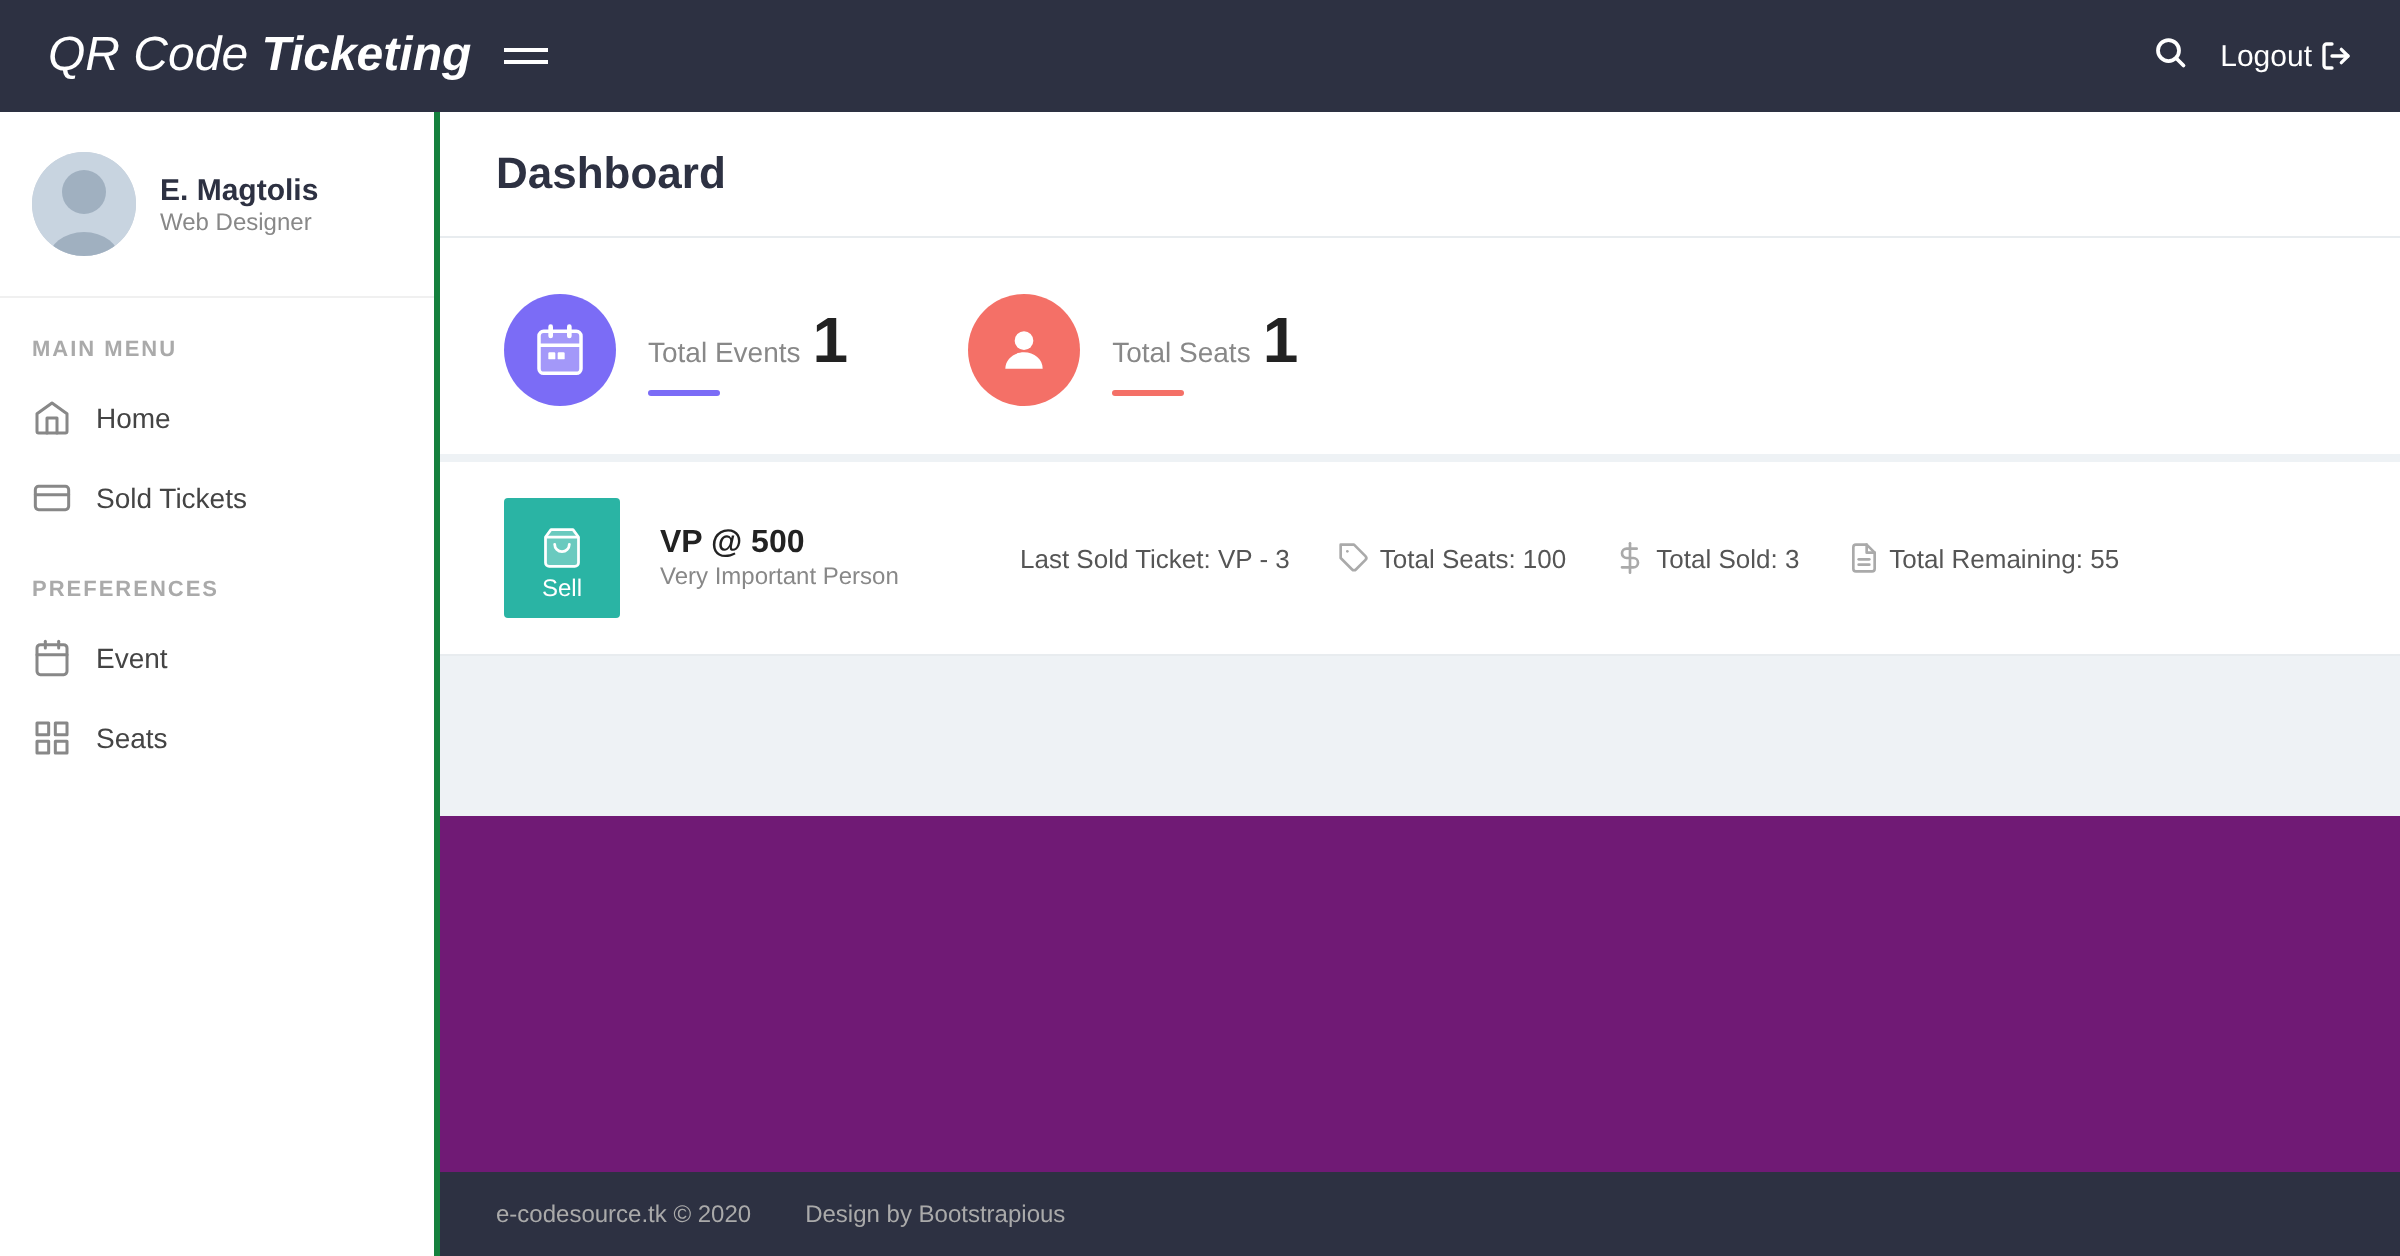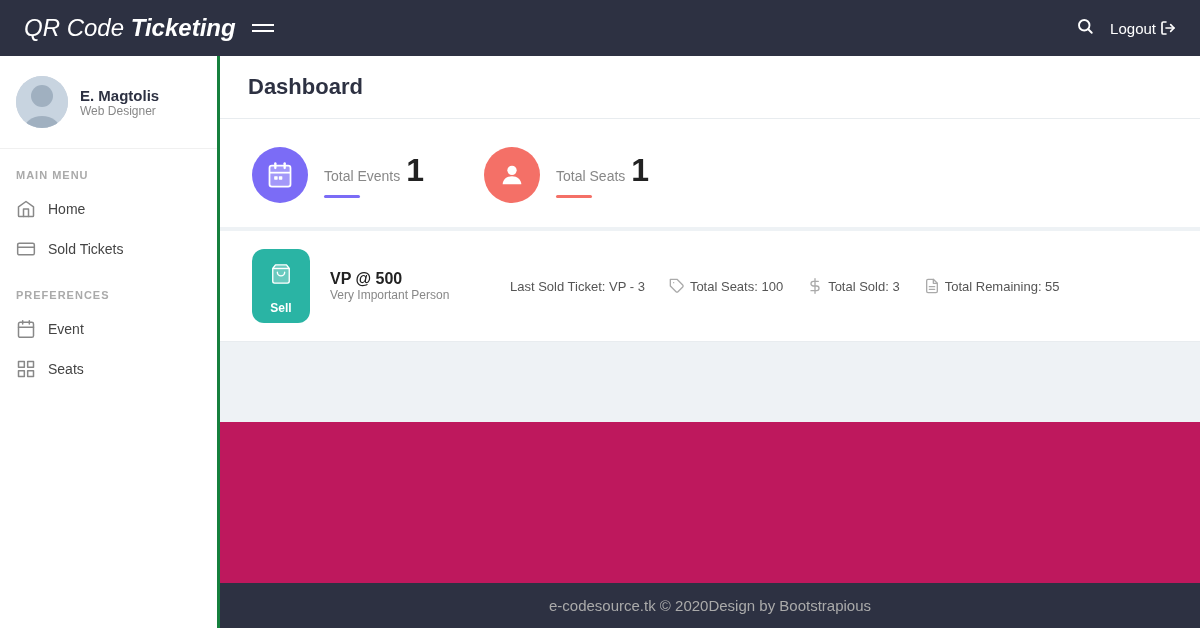--- a/index.html
+++ b/index.html
@@ -79,21 +79,21 @@
 
     
     .content { flex: 1; display: flex; flex-direction: column; }
     .content-header {
       background: #fff;
       padding: 18px 28px;
       border-bottom: 1px solid #e8ecef;
     }
     .content-header h1 { font-size: 22px; font-weight: 700; color: #2d3142; }
 
-    .content-body { background: #be185d; flex: 1; padding: 0; }
+    .content-body { background: #701a75; flex: 1; padding: 0; }
 
     
     .stats-section {
       background: #fff;
       margin: 0;
       padding: 28px 32px 24px 32px;
       border-bottom: 4px solid #eef2f5;
     }
     .stats-row { display: flex; align-items: center; gap: 60px; }
 
@@ -129,29 +129,29 @@
       display: flex;
       align-items: center;
       padding: 18px 32px;
       border-bottom: 1px solid #e8ecef;
       gap: 20px;
     }
     .sell-btn {
       background: #2ab4a4;
       color: #fff;
       border: none;
-      border-radius: 12px;
+      border-radius: 2px;
       padding: 14px 14px 8px 14px;
       cursor: pointer;
       display: flex;
       flex-direction: column;
       align-items: center;
-      gap: 16px;
+      gap: 2px;
       font-size: 12px;
-      font-weight: 700;
+      font-weight: 400;
       min-width: 58px;
     }
     .sell-btn svg { width: 22px; height: 22px; fill: #fff; }
 
     .event-main { flex: 0 0 auto; min-width: 160px; }
     .event-name { font-weight: 700; font-size: 16px; color: #222; }
     .event-desc { font-size: 12px; color: #888; }
 
     .event-meta {
       display: flex;
@@ -161,26 +161,27 @@
       font-size: 13px;
       color: #555;
     }
     .event-meta-item { display: flex; align-items: center; gap: 5px; }
     .meta-icon { width: 16px; height: 16px; color: #aaa; }
 
     
     .footer {
       background: #2d3142;
       color: #aaa;
-      font-size: 15px;
+      font-size: 12px;
       padding: 14px 28px;
       display: flex;
-      justify-content: center;
-      align-items: center;
-      flex-shrink: 0;
+      justify-content: flex-start;
+      align-items: center;
+      flex-shrink: 0;
+      gap: 27px;
     }
 
     
     .content-fill {
       background: #eef2f5;
       flex: 1;
       min-height: 80px;
     }
   </style>
 </head>

